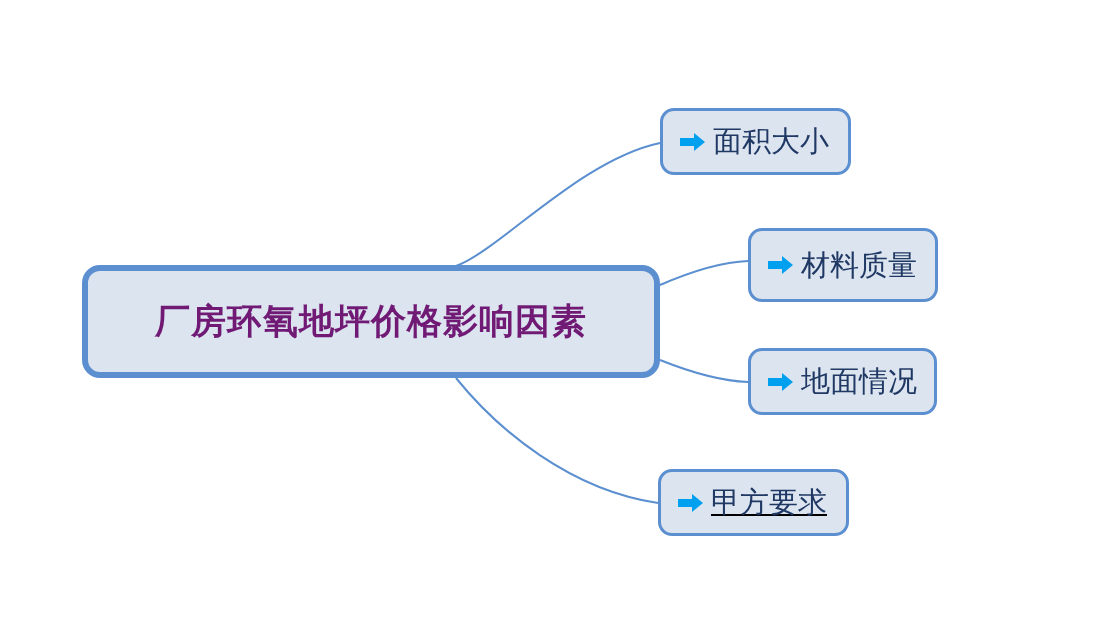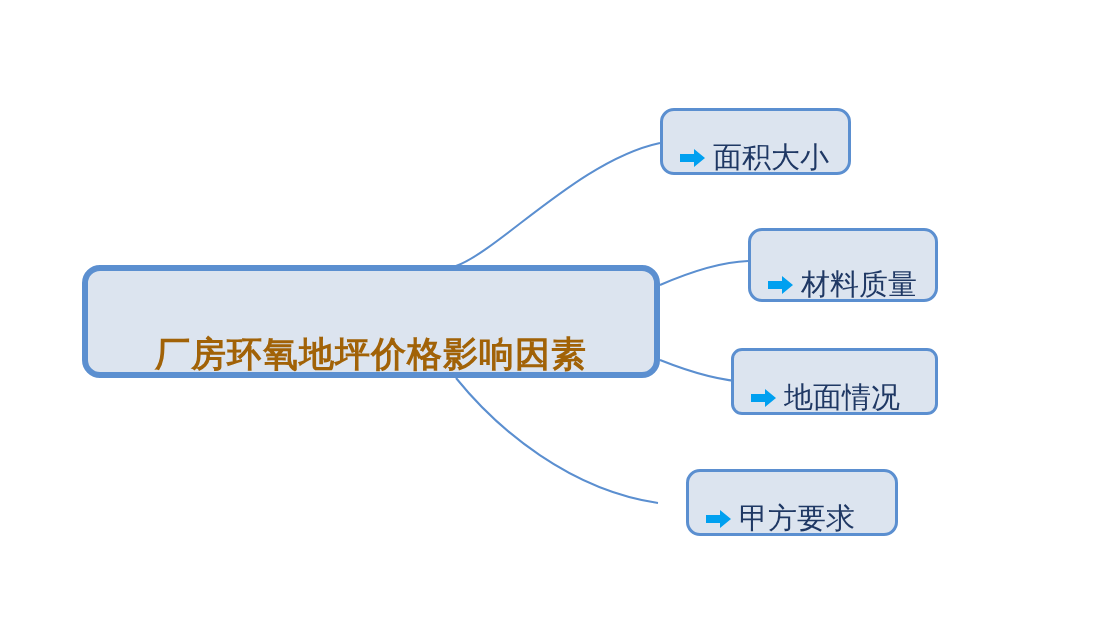--- a/index.html
+++ b/index.html
@@ -22,37 +22,37 @@
     left: 0;
     top: 0;
     width: 1113px;
     height: 618px;
     pointer-events: none;
   }
   .node {
     position: absolute;
     box-sizing: border-box;
     display: flex;
-    align-items: flex-end;
+    align-items: center;
     background: #dce4ef;
     border-style: solid;
     border-color: #5b8fd0;
     border-radius: 14px;
   }
   .node-root {
     left: 82px;
     top: 265px;
     width: 578px;
     height: 113px;
     border-width: 6px;
     border-radius: 18px;
     justify-content: center;
   }
   .root-label {
-    color: #a16207;
+    color: #701a75;
     font-weight: bold;
     font-size: 35px;
     letter-spacing: 1px;
     line-height: 1;
     white-space: nowrap;
   }
   .node-child {
     border-width: 3px;
     padding-left: 17px;
     padding-right: 17px;
@@ -70,22 +70,22 @@
     flex: 0 0 auto;
     line-height: 0;
   }
   .child-label {
     color: #1f3864;
     font-size: 29px;
     line-height: 1;
   }
   .n1 { left: 660px; top: 108px; width: 191px; height: 67px; }
   .n2 { left: 748px; top: 228px; width: 190px; height: 74px; }
-  .n3 { left: 731px; top: 348px; width: 207px; height: 67px; border-radius: 11px; }
-  .n4 { left: 686px; top: 469px; width: 212px; height: 67px; }
+  .n3 { left: 748px; top: 348px; width: 189px; height: 67px; }
+  .n4 { left: 658px; top: 469px; width: 191px; height: 67px; text-decoration: underline; }
 </style>
 </head>
 <body>
 
 <div id="canvas">
 
   <svg id="connectors" viewBox="0 0 1113 618" width="1113" height="618">
     <path d="M 456 266 C 500 250 580 160 660 143" fill="none" stroke="#5b8fd0" stroke-width="2"></path>
     <path d="M 660 285 C 690 272 720 262 748 261" fill="none" stroke="#5b8fd0" stroke-width="2"></path>
     <path d="M 660 360 C 690 372 720 381 748 382" fill="none" stroke="#5b8fd0" stroke-width="2"></path>

